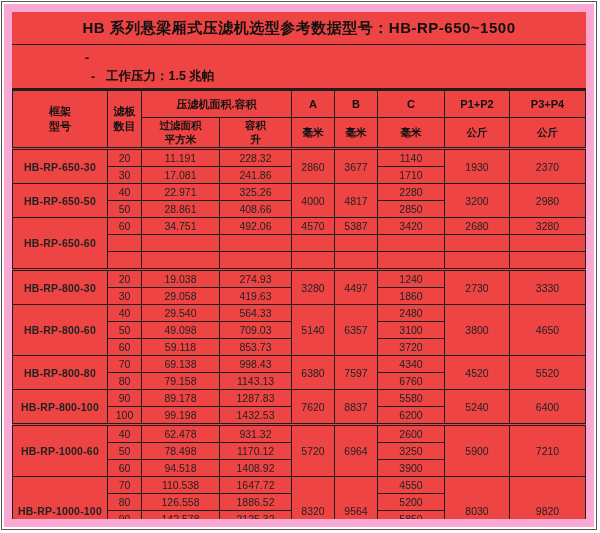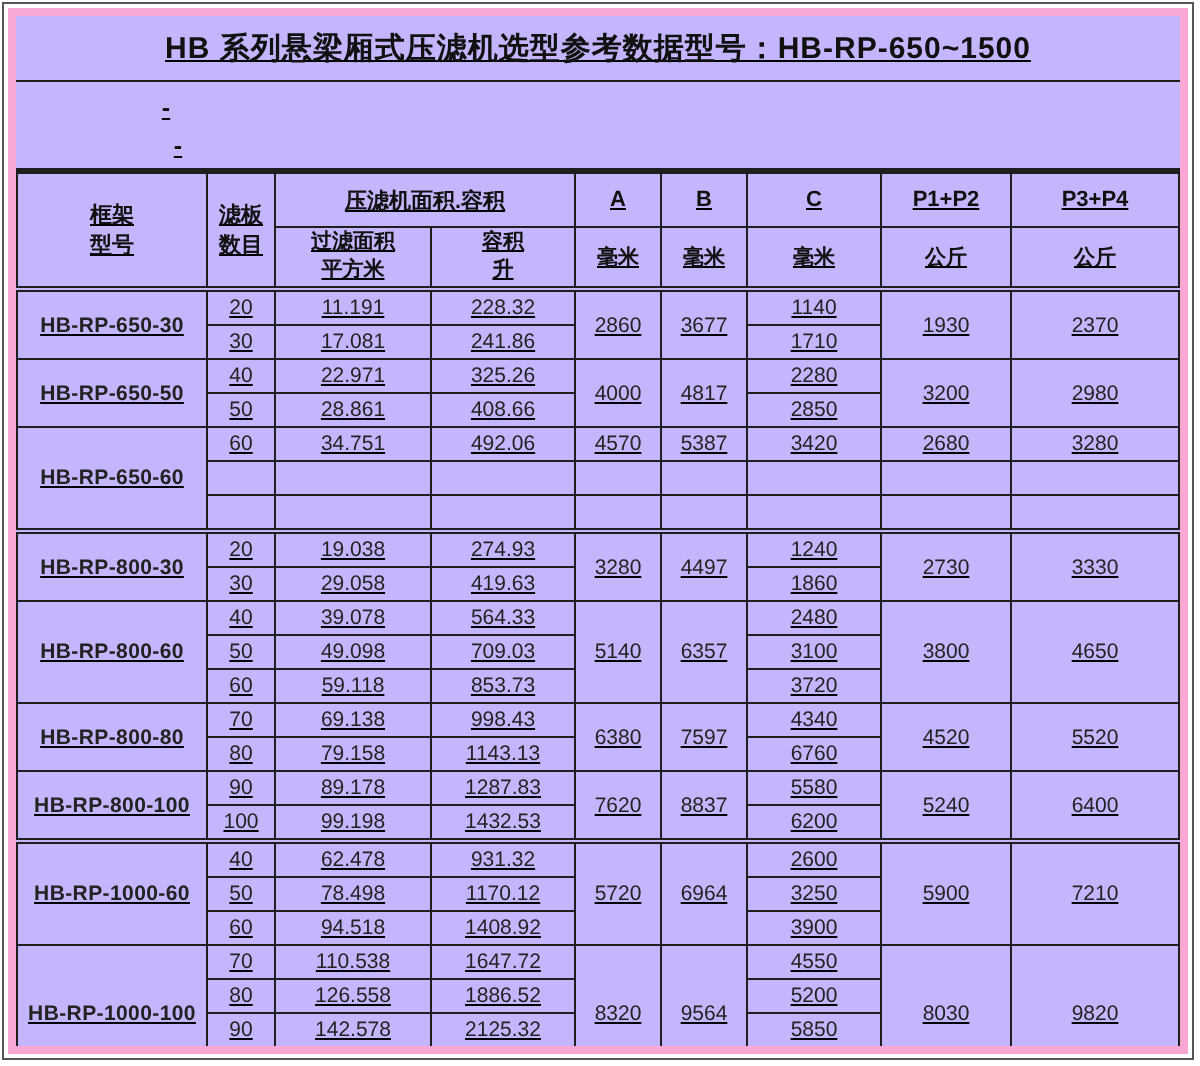--- a/index.html
+++ b/index.html
@@ -11,25 +11,24 @@
   }
   .frame-outer {
     position: absolute;
     left: 1px; top: 1px; width: 596px; height: 529px;
     border: 1px solid #555;
     box-sizing: border-box;
   }
   .frame-inner {
     position: absolute;
     left: 2px; top: 2px; right: 2px; bottom: 2px;
-    border: 4px solid #f9a8d4;
+    border: 8px solid #f9a8d4;
     box-sizing: border-box;
-    background: #c4b5fd;
+    background: #ef4444;
     overflow: hidden;
-    text-decoration: underline;
   }
   .title-bar {
     height: 33px;
     display: flex; align-items: center; justify-content: center;
     border-bottom: 1px solid #1e1e1e;
     font-size: 15px; font-weight: bold; color: #111;
     letter-spacing: 0.5px;
     box-sizing: border-box;
   }
   .notes {
@@ -71,20 +70,21 @@
 <div class="frame-inner">
 
   <div class="title-bar">HB 系列悬梁厢式压滤机选型参考数据型号：HB-RP-650~1500</div>
 
   <div class="notes">
     <div class="note-line">
       <span class="dash">-</span>
     </div>
     <div class="note-line second">
       <span class="dash">-</span>
+      <span>工作压力：1.5 兆帕</span>
     </div>
   </div>
 
   <table class="grid">
     <colgroup>
       <col style="width:95px">
           <col style="width:34px">
           <col style="width:78px">
           <col style="width:72px">
       <col style="width:43px">
@@ -210,21 +210,21 @@
       <tr>
         <td>30</td>
         <td>29.058</td>
         <td>419.63</td>
         <td>1860</td>
       </tr>
 
       <tr>
         <td rowspan="3" class="model">HB-RP-800-60</td>
         <td>40</td>
-        <td>39.078</td>
+        <td>29.540</td>
         <td>564.33</td>
         <td rowspan="3">5140</td>
         <td rowspan="3">6357</td>
         <td>2480</td>
         <td rowspan="3">3800</td>
         <td rowspan="3">4650</td>
       </tr>
       <tr>
         <td>50</td>
         <td>49.098</td>

